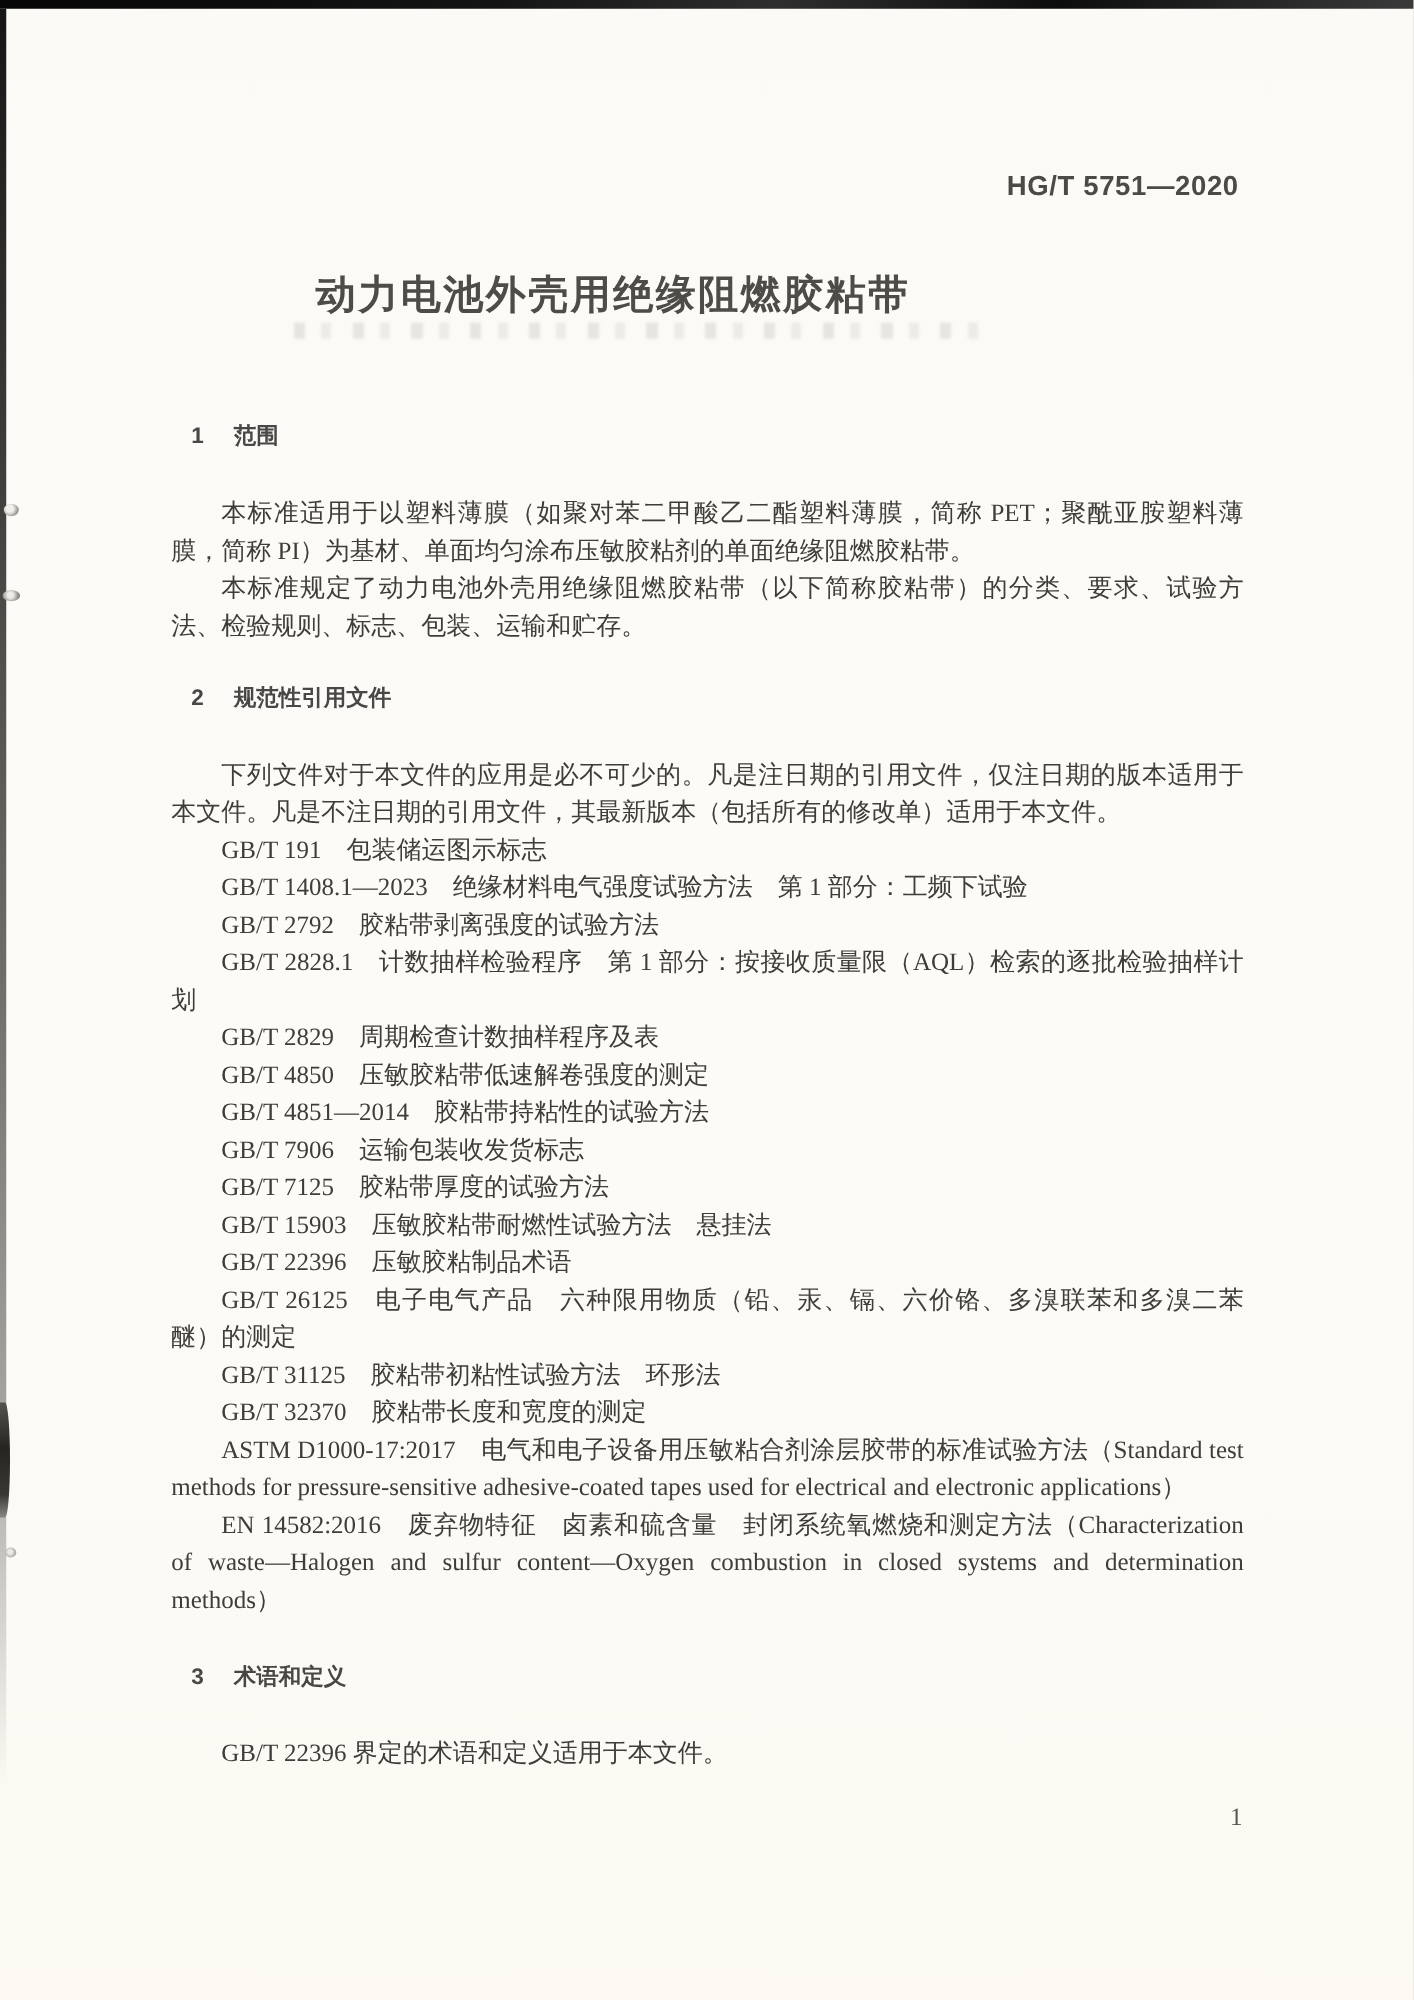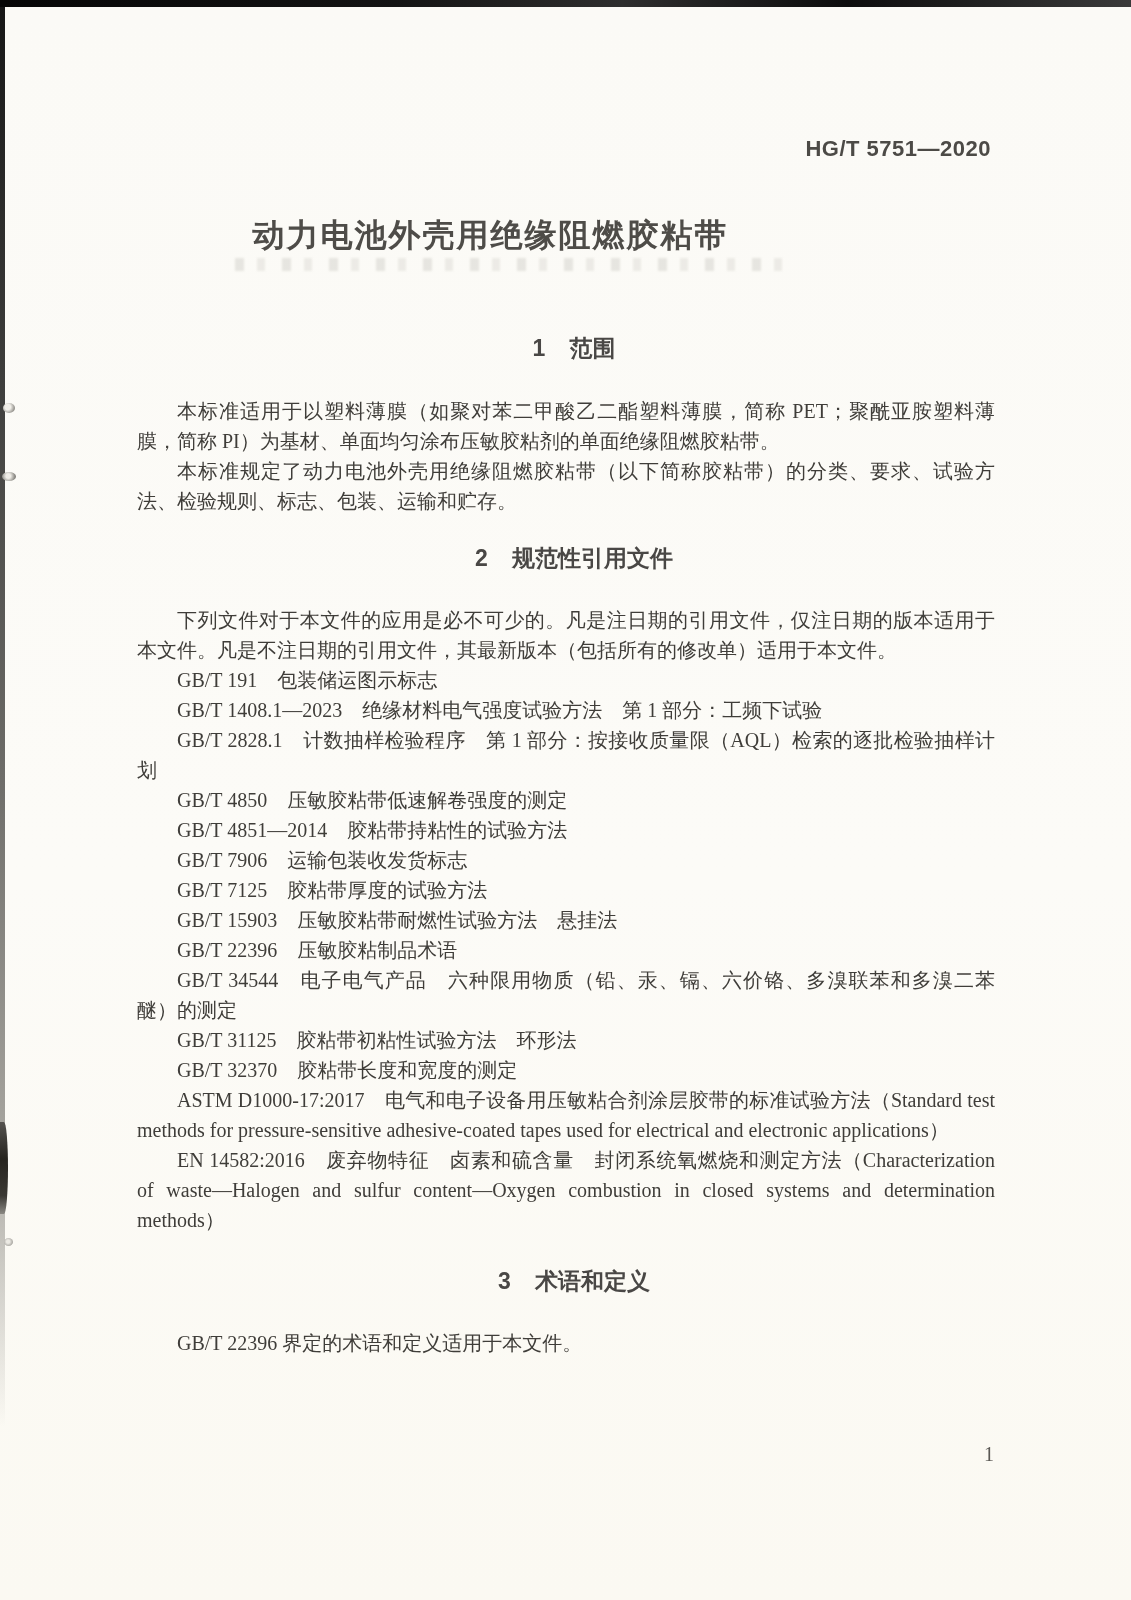--- a/index.html
+++ b/index.html
@@ -58,22 +58,22 @@
     filter:blur(1.2px);
   }
   
   .content{
     position:absolute;left:137px;top:333px;width:858px;
     font-size:20px;line-height:30px;color:#3f3d39;
     text-align:justify;
   }
   .sec-heading{
     font-family:"Liberation Sans","DejaVu Sans",sans-serif;
-    font-weight:700;font-size:23px;line-height:30px;color:#494745;
-    margin:0 0 33px 16px;text-align:center;
+    font-weight:700;font-size:18px;line-height:30px;color:#494745;
+    margin:0 0 33px 16px;text-align:left;
   }
   .sec-heading .sec-num{display:inline-block;margin-right:24px;}
   .sec-heading.s2{margin-top:27px;margin-bottom:32px;}
   .sec-heading.s3{margin-top:31px;margin-bottom:32px;}
   .para{margin:0;text-indent:2em;}
   .ref-item{margin:0;text-indent:2em;}
   .page-number{
     position:absolute;left:984px;top:1443px;
     font-size:20px;color:#5a5854;
   }
@@ -102,28 +102,30 @@
     </h2>
     <p class="para">本标准适用于以塑料薄膜（如聚对苯二甲酸乙二酯塑料薄膜，简称 PET；聚酰亚胺塑料薄膜，简称 PI）为基材、单面均匀涂布压敏胶粘剂的单面绝缘阻燃胶粘带。</p>
     <p class="para">本标准规定了动力电池外壳用绝缘阻燃胶粘带（以下简称胶粘带）的分类、要求、试验方法、检验规则、标志、包装、运输和贮存。</p>
 
     <h2 class="sec-heading s2">
       <span class="sec-num">2</span><span>规范性引用文件</span>
     </h2>
     <p class="para">下列文件对于本文件的应用是必不可少的。凡是注日期的引用文件，仅注日期的版本适用于本文件。凡是不注日期的引用文件，其最新版本（包括所有的修改单）适用于本文件。</p>
     <p class="ref-item">GB/T 191　包装储运图示标志</p>
     <p class="ref-item">GB/T 1408.1—2023　绝缘材料电气强度试验方法　第 1 部分：工频下试验</p>
+    <p class="ref-item">GB/T 2792　胶粘带剥离强度的试验方法</p>
     <p class="ref-item">GB/T 2828.1　计数抽样检验程序　第 1 部分：按接收质量限（AQL）检索的逐批检验抽样计划</p>
+    <p class="ref-item">GB/T 2829　周期检查计数抽样程序及表</p>
     <p class="ref-item">GB/T 4850　压敏胶粘带低速解卷强度的测定</p>
     <p class="ref-item">GB/T 4851—2014　胶粘带持粘性的试验方法</p>
     <p class="ref-item">GB/T 7906　运输包装收发货标志</p>
     <p class="ref-item">GB/T 7125　胶粘带厚度的试验方法</p>
     <p class="ref-item">GB/T 15903　压敏胶粘带耐燃性试验方法　悬挂法</p>
     <p class="ref-item">GB/T 22396　压敏胶粘制品术语</p>
-    <p class="ref-item">GB/T 34544　电子电气产品　六种限用物质（铅、汞、镉、六价铬、多溴联苯和多溴二苯醚）的测定</p>
+    <p class="ref-item">GB/T 26125　电子电气产品　六种限用物质（铅、汞、镉、六价铬、多溴联苯和多溴二苯醚）的测定</p>
     <p class="ref-item">GB/T 31125　胶粘带初粘性试验方法　环形法</p>
     <p class="ref-item">GB/T 32370　胶粘带长度和宽度的测定</p>
     <p class="ref-item">ASTM D1000-17:2017　电气和电子设备用压敏粘合剂涂层胶带的标准试验方法（Standard test methods for pressure-sensitive adhesive-coated tapes used for electrical and electronic applications）</p>
     <p class="ref-item">EN 14582:2016　废弃物特征　卤素和硫含量　封闭系统氧燃烧和测定方法（Characterization of waste—Halogen and sulfur content—Oxygen combustion in closed systems and determination methods）</p>
 
     <h2 class="sec-heading s3">
       <span class="sec-num">3</span><span>术语和定义</span>
     </h2>
     <p class="para">GB/T 22396 界定的术语和定义适用于本文件。</p>
 

